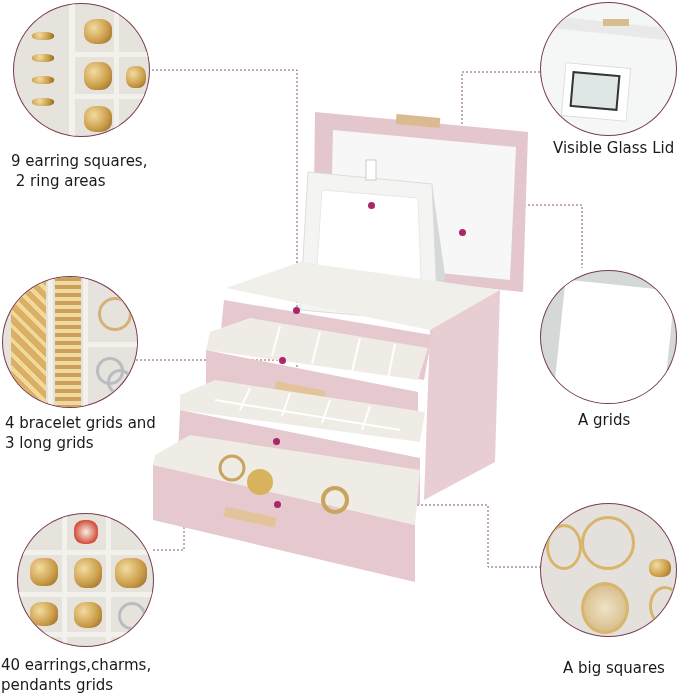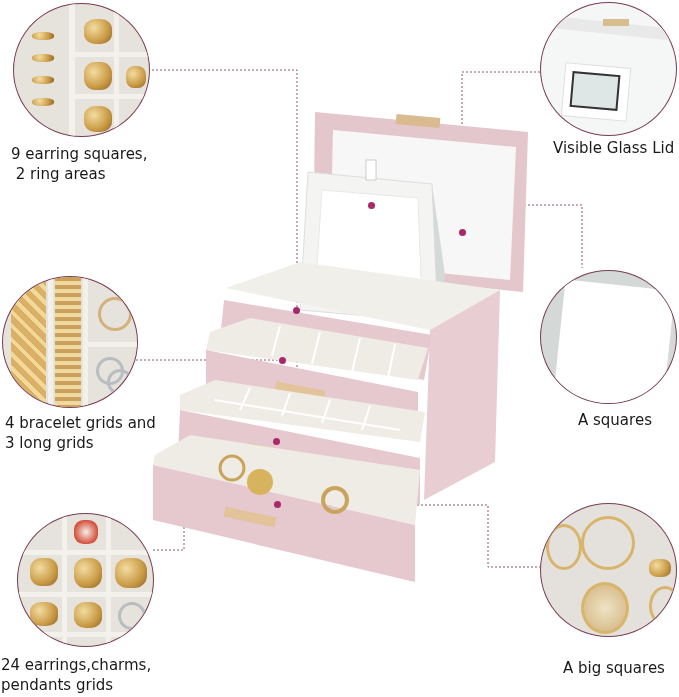--- a/index.html
+++ b/index.html
@@ -91,21 +91,21 @@
   <div class="div-v" style="left:60px;top:90px;width:77px;height:5px"></div>
   <div class="gold" style="left:70px;top:15px;width:28px;height:25px"></div>
   <div class="gold" style="left:70px;top:58px;width:28px;height:28px"></div>
   <div class="gold" style="left:70px;top:102px;width:28px;height:26px"></div>
   <div class="gold" style="left:112px;top:62px;width:20px;height:22px"></div>
   <div class="gold" style="left:18px;top:28px;width:22px;height:8px"></div>
   <div class="gold" style="left:18px;top:50px;width:22px;height:8px"></div>
   <div class="gold" style="left:18px;top:72px;width:22px;height:8px"></div>
   <div class="gold" style="left:18px;top:94px;width:22px;height:8px"></div>
 </div>
-<div class="label" style="left:11px;top:144px">9 earring squares,
+<div class="label" style="left:11px;top:151px">9 earring squares,
  2 ring areas</div>
 
 <div class="circle" style="left:540px;top:2px;width:137px;height:134px;background:#f5f6f6;">
   <div style="position:absolute;left:8px;top:20px;width:140px;height:12px;background:#e9e9e9;transform:rotate(6deg)"></div>
   <div style="position:absolute;left:62px;top:16px;width:26px;height:7px;background:#d7bd8d"></div>
   <div style="position:absolute;left:22px;top:62px;width:64px;height:52px;background:#fff;border:1px solid #ddd;transform:rotate(5deg)"></div>
   <div style="position:absolute;left:30px;top:70px;width:44px;height:32px;background:#dfe7e6;border:2px solid #333;transform:rotate(5deg)"></div>
 </div>
 <div class="label" style="left:553px;top:138px">Visible Glass Lid</div>
 
@@ -118,37 +118,37 @@
   <div class="silver" style="left:95px;top:20px;width:28px;height:28px;border-color:#d4b07a"></div>
   <div class="silver" style="left:93px;top:80px;width:22px;height:22px"></div>
   <div class="silver" style="left:104px;top:92px;width:20px;height:20px"></div>
 </div>
 <div class="label" style="left:5px;top:413px">4 bracelet grids and
 3 long grids</div>
 
 <div class="circle" style="left:540px;top:270px;width:137px;height:134px;background:#d4d9d8;">
   <div style="position:absolute;left:18px;top:14px;width:110px;height:120px;background:#fff;transform:rotate(6deg)"></div>
 </div>
-<div class="label" style="left:578px;top:410px">A squares</div>
+<div class="label" style="left:578px;top:410px">A grids</div>
 
 <div class="circle velvet" style="left:17px;top:513px;width:137px;height:134px;">
   <div class="div-v" style="left:44px;top:0;width:5px;height:134px"></div>
   <div class="div-v" style="left:88px;top:0;width:5px;height:134px"></div>
   <div class="div-v" style="left:0;top:36px;width:137px;height:5px"></div>
   <div class="div-v" style="left:0;top:78px;width:137px;height:5px"></div>
   <div class="div-v" style="left:0;top:118px;width:137px;height:5px"></div>
   <div class="gold" style="left:12px;top:44px;width:28px;height:28px"></div>
   <div class="gold" style="left:56px;top:44px;width:28px;height:30px"></div>
   <div class="gold" style="left:97px;top:44px;width:32px;height:30px"></div>
   <div class="gold" style="left:12px;top:88px;width:28px;height:24px"></div>
   <div class="gold" style="left:56px;top:88px;width:28px;height:26px"></div>
   <div class="silver" style="left:100px;top:88px;width:22px;height:22px"></div>
   <div class="gold" style="left:56px;top:6px;width:24px;height:24px;background:radial-gradient(circle,#f6efe6,#d44f3c 70%)"></div>
 </div>
-<div class="label" style="left:1px;top:655px">24 earrings,charms,
+<div class="label" style="left:1px;top:655px">40 earrings,charms,
 pendants grids</div>
 
 <div class="circle" style="left:540px;top:503px;width:137px;height:134px;background:#e4e1dc;">
   <div class="silver" style="left:40px;top:12px;width:48px;height:48px;border-color:#d8b56a"></div>
   <div class="silver" style="left:5px;top:20px;width:30px;height:40px;border-color:#d8b56a"></div>
   <div class="silver" style="left:40px;top:78px;width:42px;height:46px;border-color:#d8b56a;background:radial-gradient(circle,#efe3c6,#d1b27a)"></div>
   <div class="gold" style="left:108px;top:55px;width:22px;height:18px"></div>
   <div class="silver" style="left:108px;top:82px;width:26px;height:34px;border-color:#d8b56a"></div>
 </div>
 <div class="label" style="left:563px;top:658px">A big squares</div>

